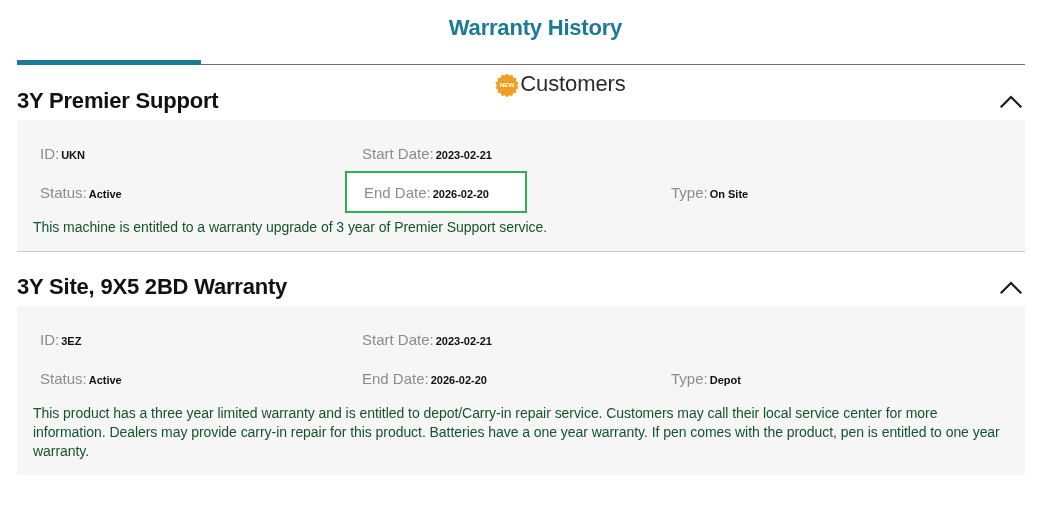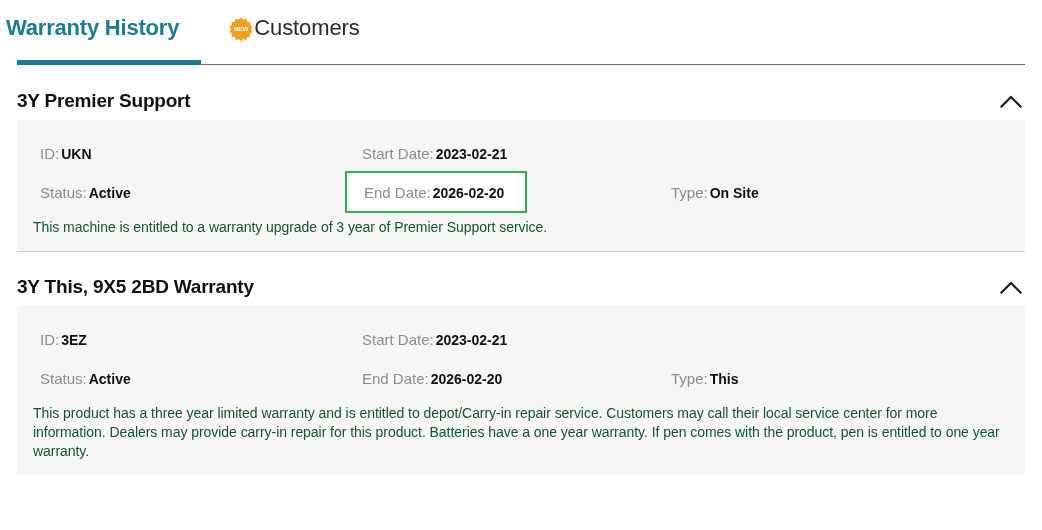--- a/index.html
+++ b/index.html
@@ -16,23 +16,24 @@
     position: relative;
     width: 1042px;
     height: 530px;
     background: #ffffff;
   }
 
   
   .tabbar {
     position: relative;
     height: 66px;
-    padding-left: 6px;
-    display: flex;
-    align-items: flex-start;
+    padding-left: 29px;
+    display: flex;
+    align-items: center;
+    flex-direction: column;
   }
 
   .tab {
     position: relative;
     display: flex;
     align-items: center;
     height: 56px;
     cursor: pointer;
     user-select: none;
   }
@@ -97,21 +98,21 @@
   .section-head {
     display: flex;
     align-items: center;
     justify-content: space-between;
     height: 38px;
     margin-top: 16px;
     cursor: pointer;
   }
 
   .section-title {
-    font-size: 19px;
+    font-size: 22px;
     font-weight: bold;
     color: #111111;
     letter-spacing: -0.2px;
   }
 
   .chevron {
     width: 28px;
     height: 20px;
     display: flex;
     align-items: center;
@@ -138,21 +139,21 @@
     white-space: nowrap;
   }
   .field .lbl {
     color: #8c8c8c;
     font-weight: normal;
     font-size: 15px;
   }
   .field .val {
     color: #111111;
     font-weight: bold;
-    font-size: 14px;
+    font-size: 11px;
     margin-left: 2px;
   }
 
   
   .col-1 { position: absolute; left: 23px; }
   .col-2 { position: absolute; left: 345px; }
   .col-3 { position: absolute; left: 654px; }
 
   
   .hl-box {
@@ -250,21 +251,21 @@
 
       <div class="panel-desc">This machine is entitled to a warranty upgrade of 3 year of Premier Support service.</div>
     </div>
   </div>
 
   <div class="divider"></div>
 
   <div class="section">
 
     <div class="section-head">
-      <span class="section-title">3Y This, 9X5 2BD Warranty</span>
+      <span class="section-title">3Y Site, 9X5 2BD Warranty</span>
       <span class="chevron">
         <svg width="22" height="13" viewBox="0 0 22 13" xmlns="http://www.w3.org/2000/svg">
           <polyline points="1.5,11.5 11,2 20.5,11.5" fill="none" stroke="#1a1a1a" stroke-width="2.2" stroke-linecap="square" stroke-linejoin="miter"></polyline>
         </svg>
       </span>
     </div>
 
     <div class="panel">
 
       <div class="panel-row">
@@ -277,21 +278,21 @@
       </div>
 
       <div class="panel-row">
         <div class="field col-1">
           <span class="lbl">Status:</span><span class="val">Active</span>
         </div>
         <div class="field col-2">
           <span class="lbl">End Date:</span><span class="val">2026-02-20</span>
         </div>
         <div class="field col-3">
-          <span class="lbl">Type:</span><span class="val">This</span>
+          <span class="lbl">Type:</span><span class="val">Depot</span>
         </div>
       </div>
 
       <div class="panel-desc tight">This product has a three year limited warranty and is entitled to depot/Carry-in repair service. Customers may call their local service center for more information. Dealers may provide carry-in repair for this product. Batteries have a one year warranty. If pen comes with the product, pen is entitled to one year warranty.</div>
     </div>
   </div>
 
 </div>
 
 </body></html>

